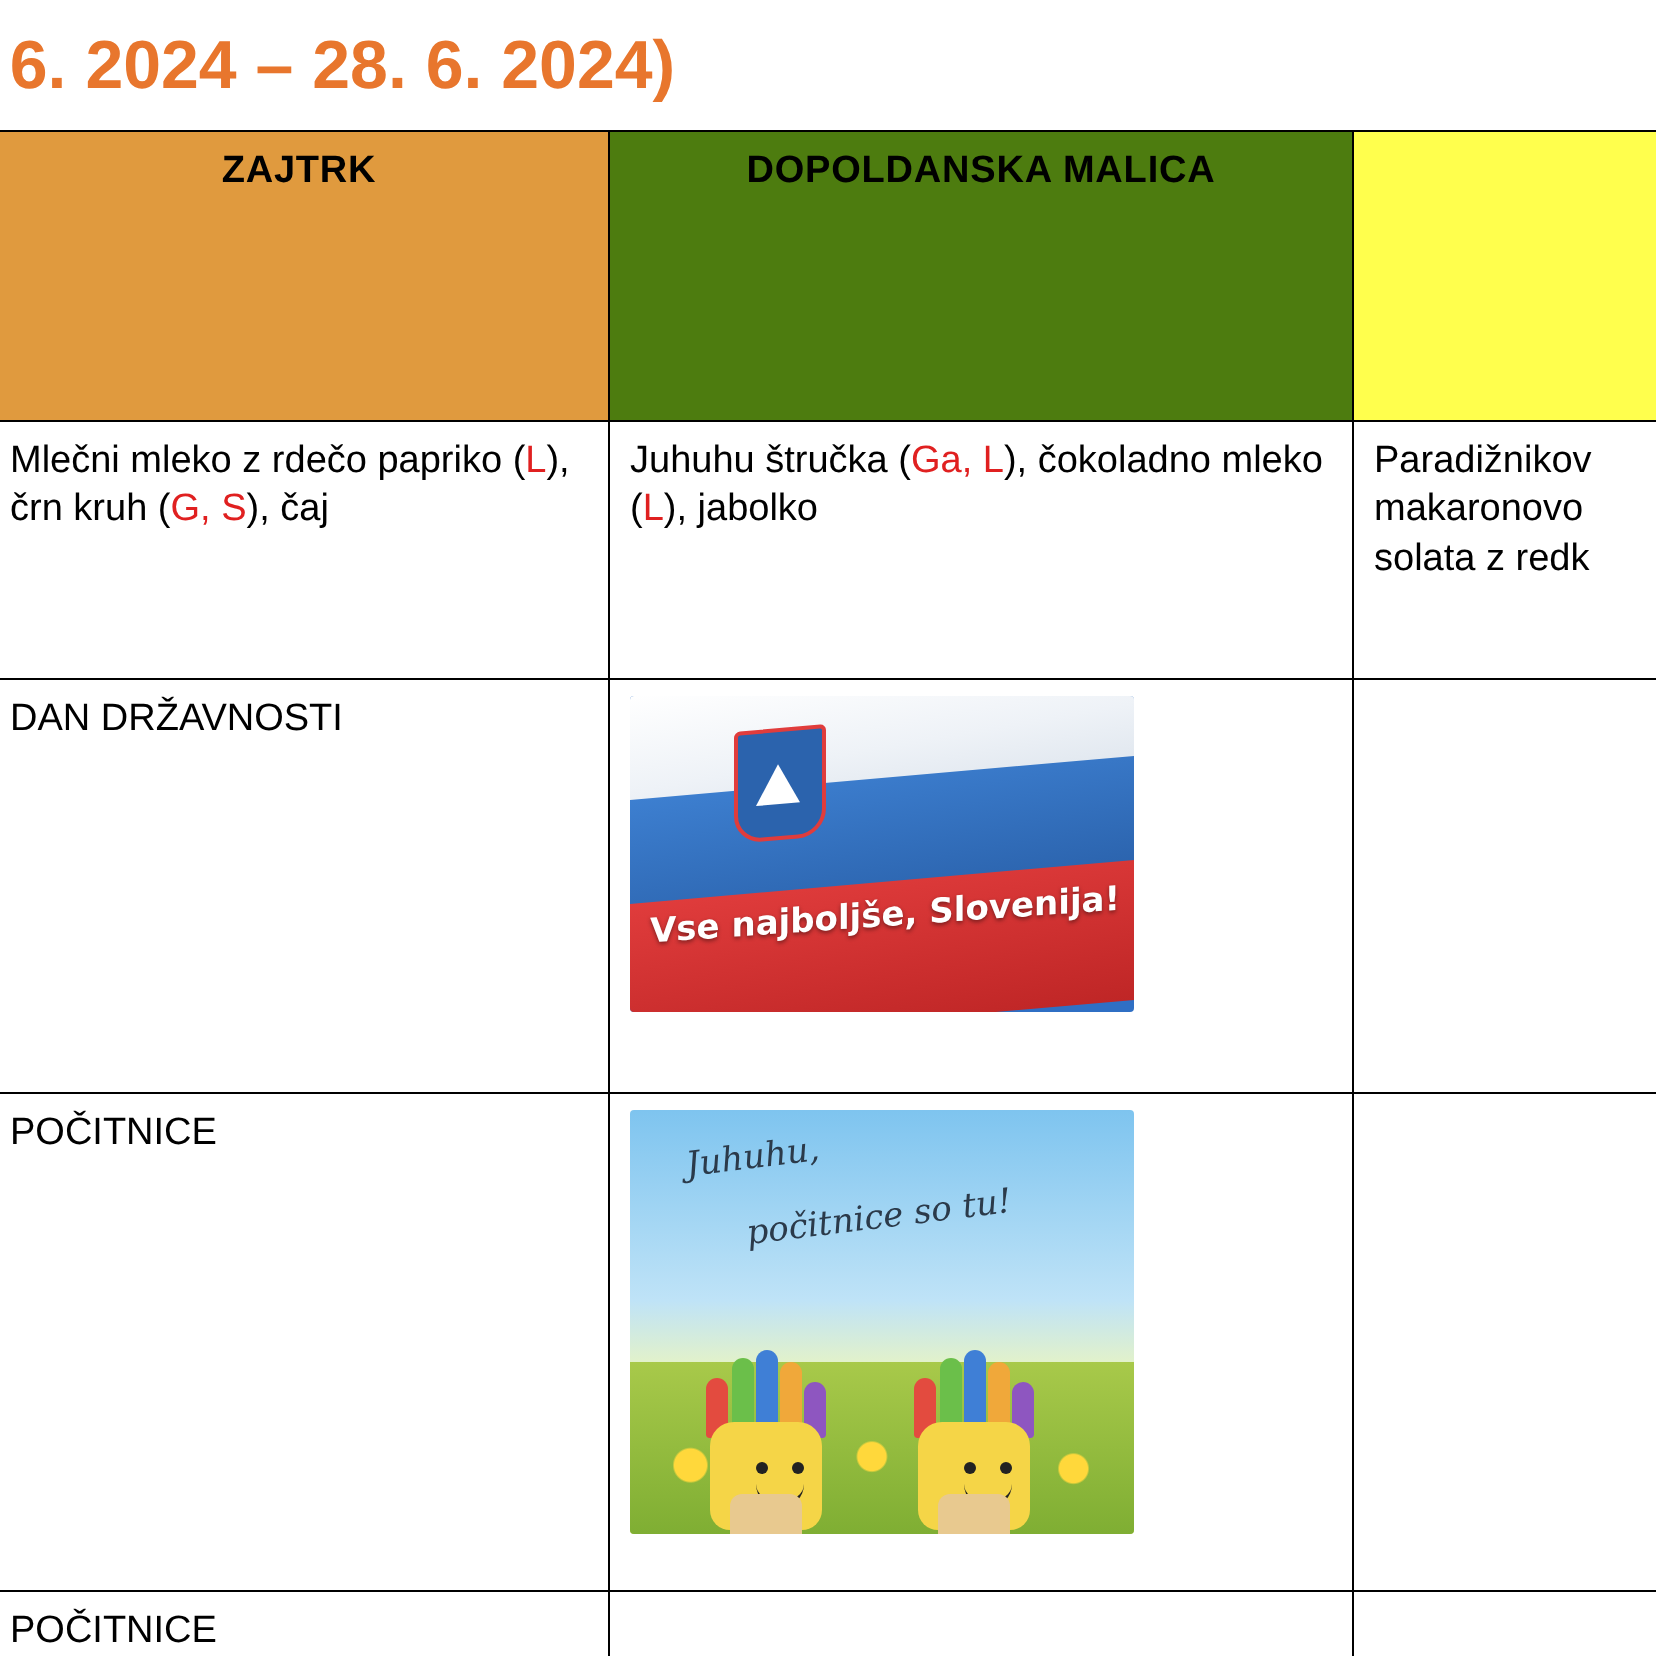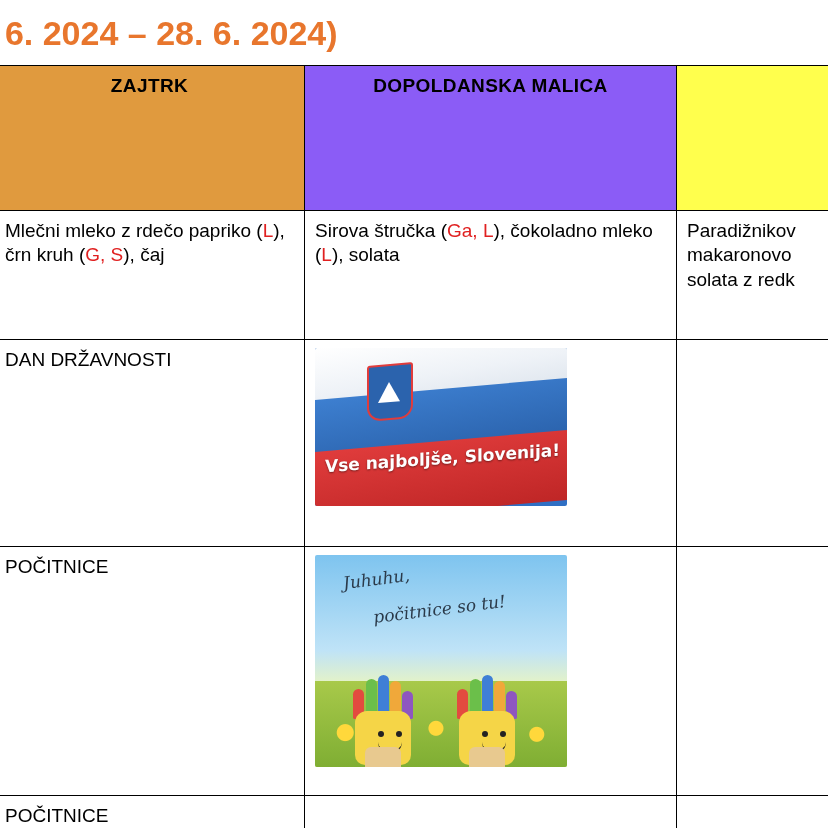--- a/index.html
+++ b/index.html
@@ -58,21 +58,21 @@
   
   thead th {
     height: 128px;
     text-align: center;
     vertical-align: middle;
     font-size: 19px;
     font-weight: bold;
     letter-spacing: 0.4px;
   }
   th.h-zajtrk { background: #e09a3e; }
-  th.h-malica { background: #8b5cf6; }
+  th.h-malica { background: #4d7c0f; }
   th.h-kosilo { background: #ffff4d; }
 
   
   tbody td {
     background: #ffffff;
   }
   .allergen {
     color: #e02020;
   }
 
@@ -277,21 +277,21 @@
         <th class="h-kosilo"></th>
       </tr>
     </thead>
     <tbody>
 
       <tr class="row-menu">
         <td>
           <span>Mlečni mleko z rdečo papriko (</span><span class="allergen">L</span><span>), črn kruh (</span><span class="allergen">G, S</span><span>), čaj</span>
         </td>
         <td>
-          <span>Sirova štručka (</span><span class="allergen">Ga, L</span><span>), čokoladno mleko (</span><span class="allergen">L</span><span>), solata</span>
+          <span>Juhuhu štručka (</span><span class="allergen">Ga, L</span><span>), čokoladno mleko (</span><span class="allergen">L</span><span>), jabolko</span>
         </td>
         <td>
           <div>Paradižnikov</div>
           <div>makaronovo</div>
           <div>solata z redk</div>
         </td>
       </tr>
 
       <tr class="row-dan">
         <td class="cell-note">DAN DRŽAVNOSTI</td>

